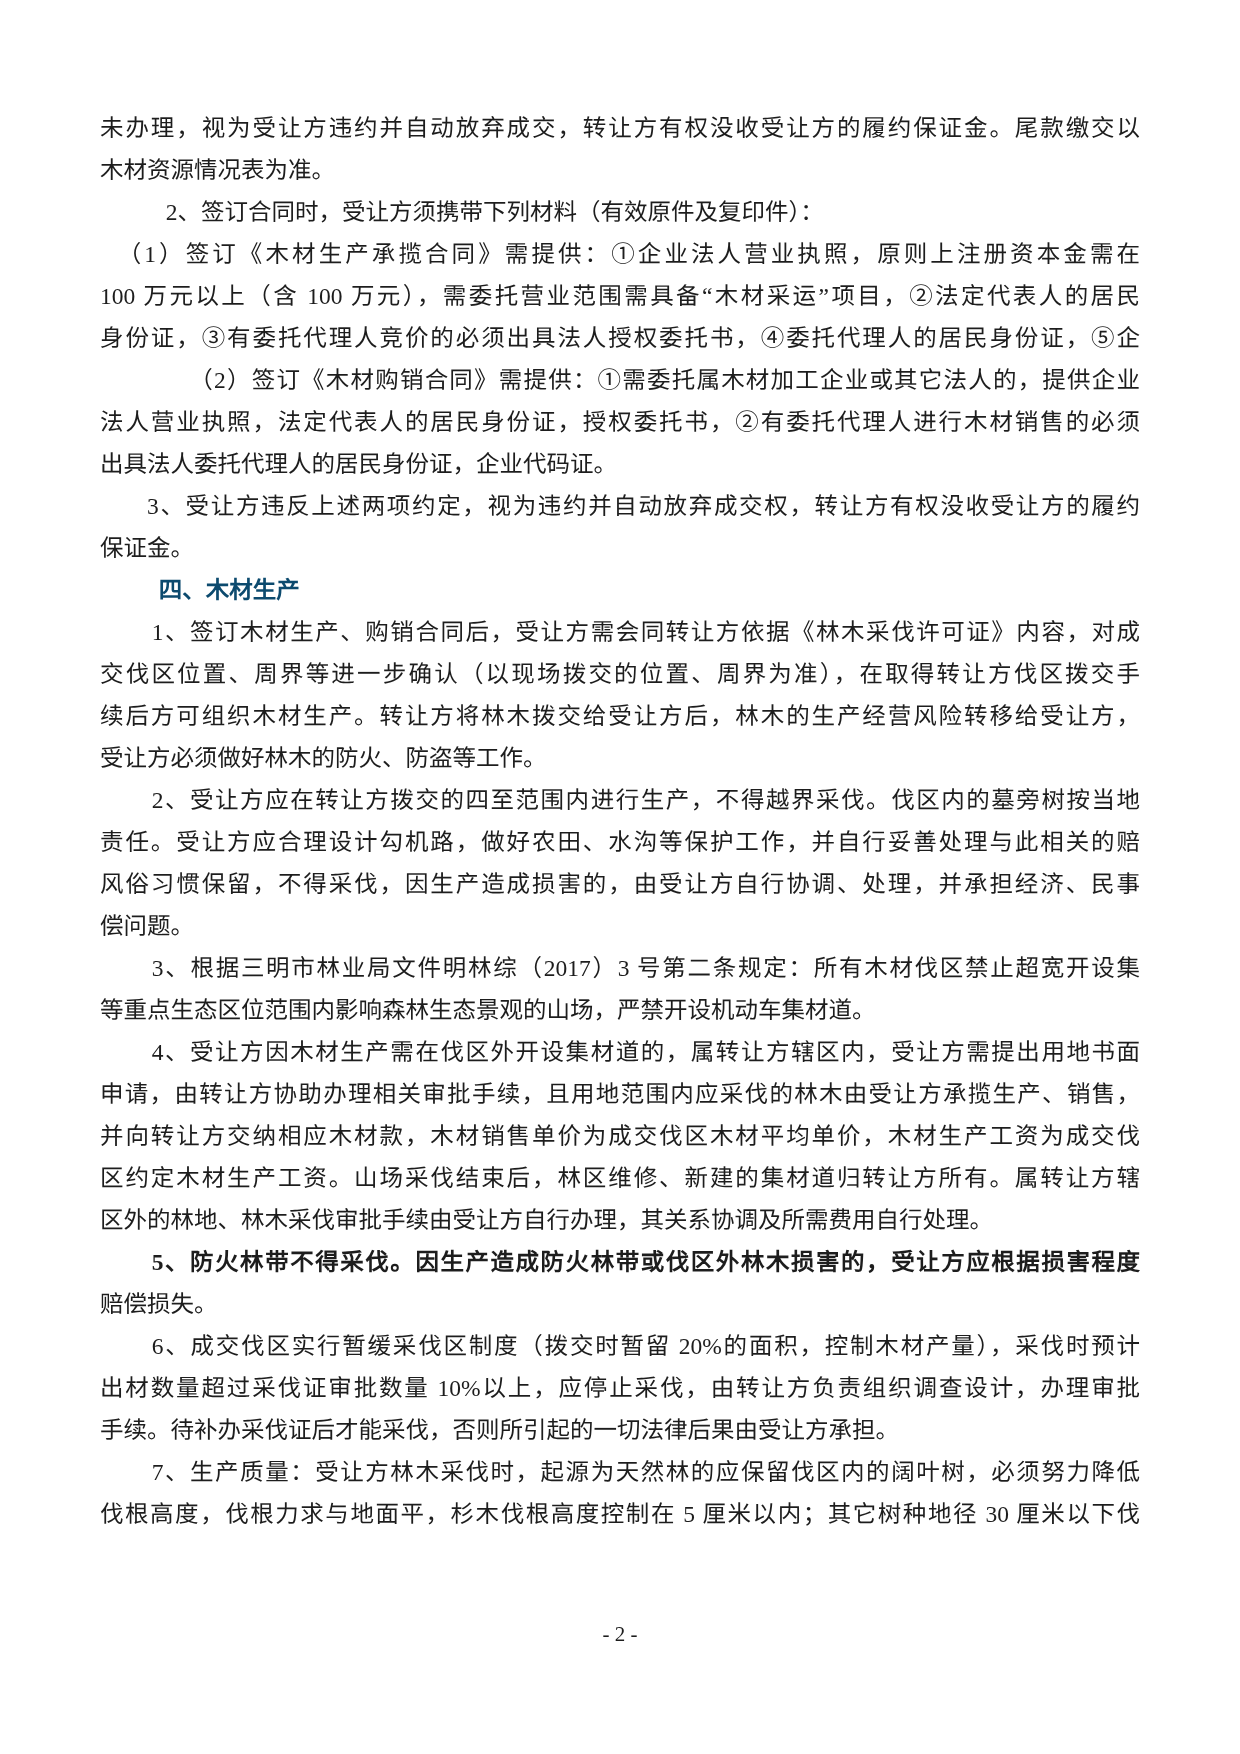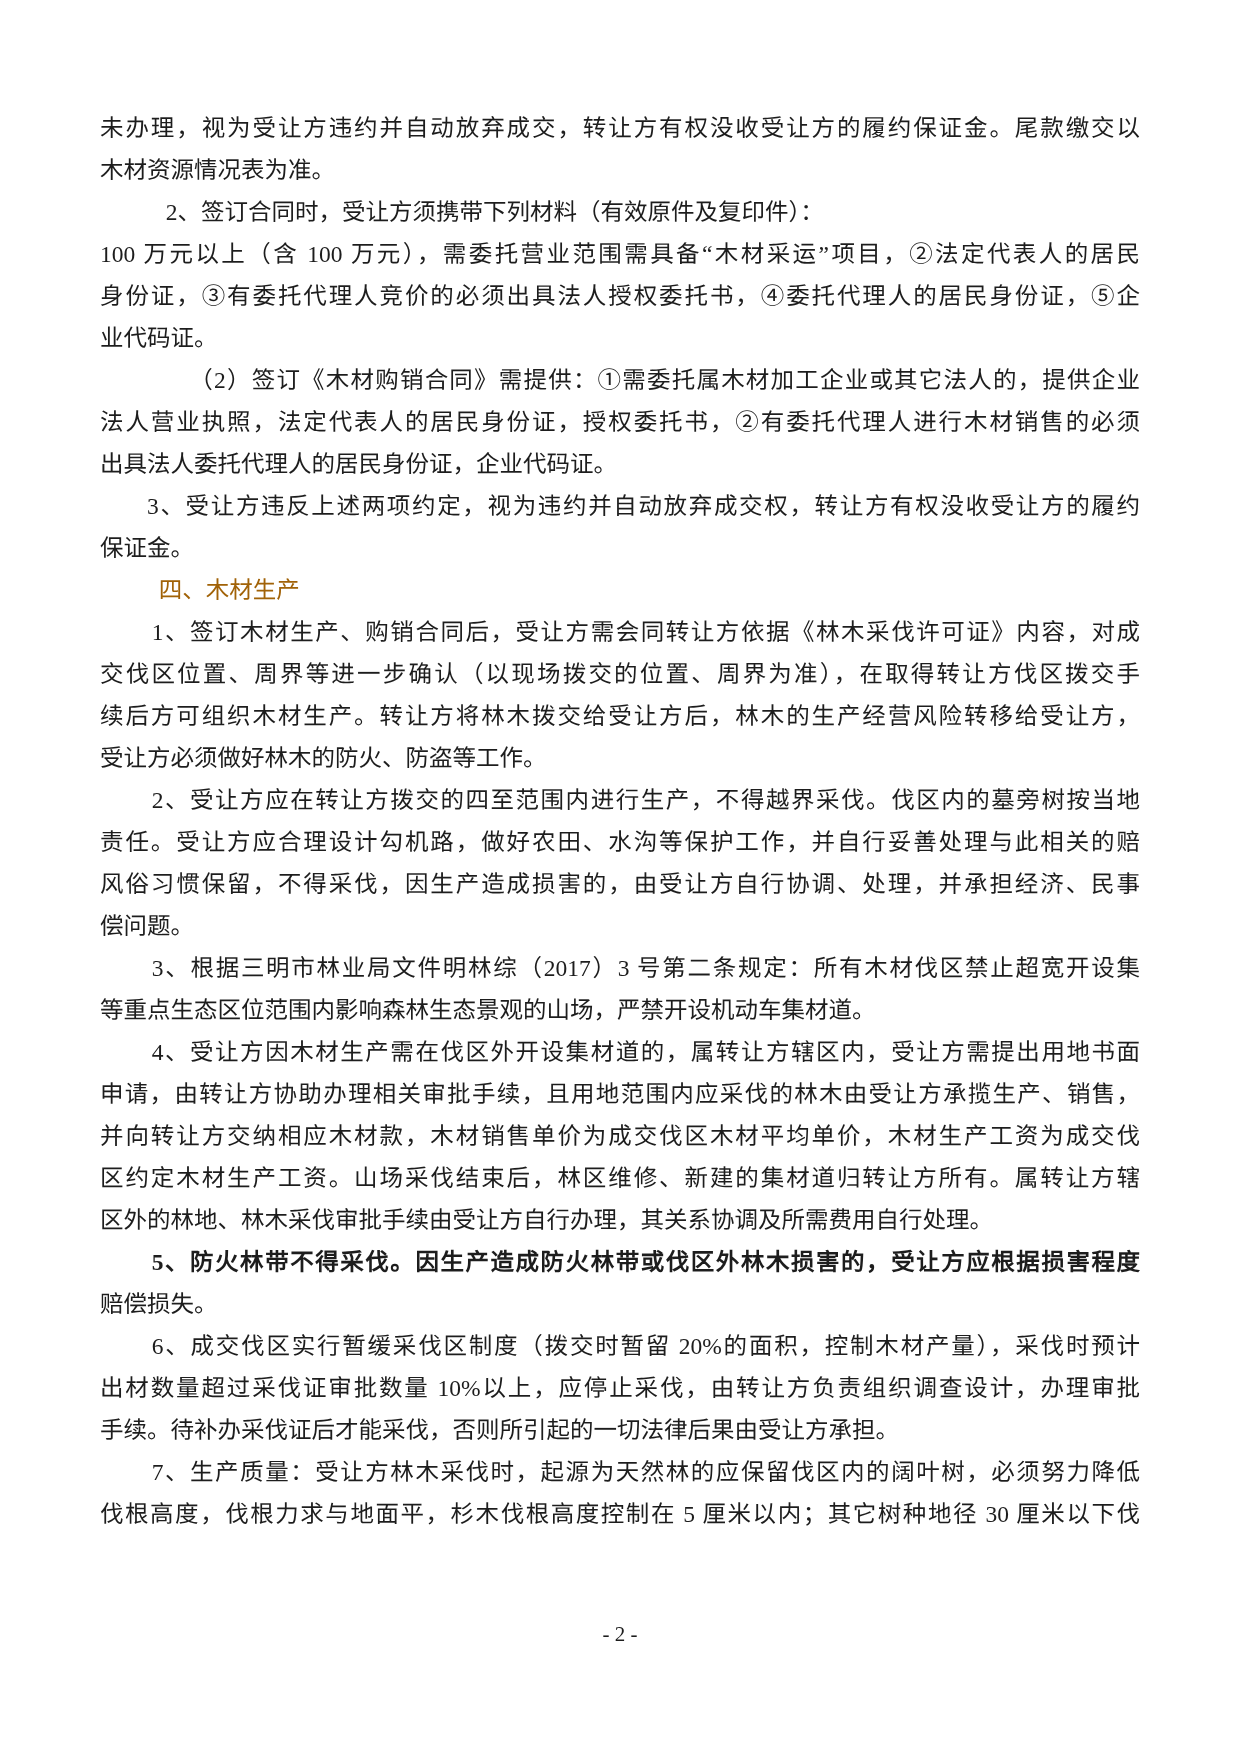--- a/index.html
+++ b/index.html
@@ -25,22 +25,22 @@
     color: #1d1d1d;
   }
   .para { margin: 0; padding: 0; }
   .line {
     text-align: justify;
     text-align-last: justify;
     min-height: 42px;
   }
   .line.last { text-align-last: left; }
   .para.heading .line {
-    font-weight: 400;
-    color: #a16207;
+    font-weight: 700;
+    color: #0c4a6e;
   }
   .footer {
     position: absolute;
     top: 1621px;
     left: 0;
     width: 100%;
     text-align: center;
     font-size: 21px;
     line-height: 26px;
     color: #1d1d1d;
@@ -53,23 +53,23 @@
 <div class="page" style="background: rgb(255, 255, 255);">
   <div class="textblock" style="color: rgb(29, 29, 29);">
       <div class="para">
         <div class="line">未办理，视为受让方违约并自动放弃成交，转让方有权没收受让方的履约保证金。尾款缴交以</div>
         <div class="line last">木材资源情况表为准。</div>
       </div>
       <div class="para">
         <div class="line last" style="padding-left: 2.8em;">2、签订合同时，受让方须携带下列材料（有效原件及复印件）：</div>
       </div>
       <div class="para">
+        <div class="line" style="padding-left: 0.75em;">（1）签订《木材生产承揽合同》需提供：①企业法人营业执照，原则上注册资本金需在</div>
         <div class="line">100 万元以上（含 100 万元），需委托营业范围需具备“木材采运”项目，②法定代表人的居民</div>
         <div class="line">身份证，③有委托代理人竞价的必须出具法人授权委托书，④委托代理人的居民身份证，⑤企</div>
-        <div class="line last">业代码证。</div>
       </div>
       <div class="para">
         <div class="line" style="padding-left: 3.8em;">（2）签订《木材购销合同》需提供：①需委托属木材加工企业或其它法人的，提供企业</div>
         <div class="line">法人营业执照，法定代表人的居民身份证，授权委托书，②有委托代理人进行木材销售的必须</div>
         <div class="line last">出具法人委托代理人的居民身份证，企业代码证。</div>
       </div>
       <div class="para">
         <div class="line" style="padding-left: 2em;">3、受让方违反上述两项约定，视为违约并自动放弃成交权，转让方有权没收受让方的履约</div>
         <div class="line last">保证金。</div>
       </div>

